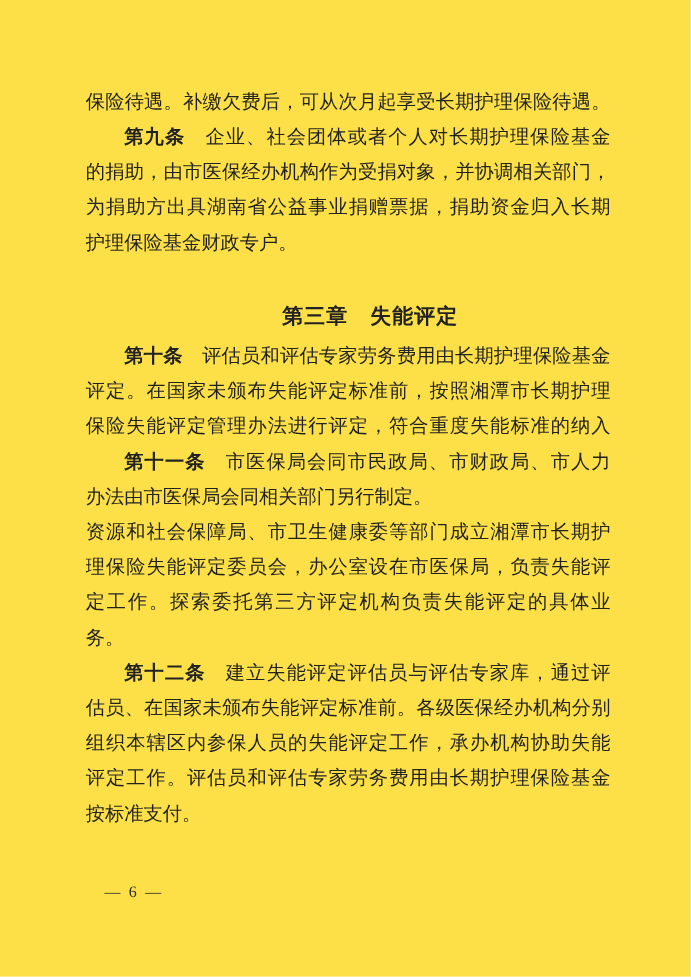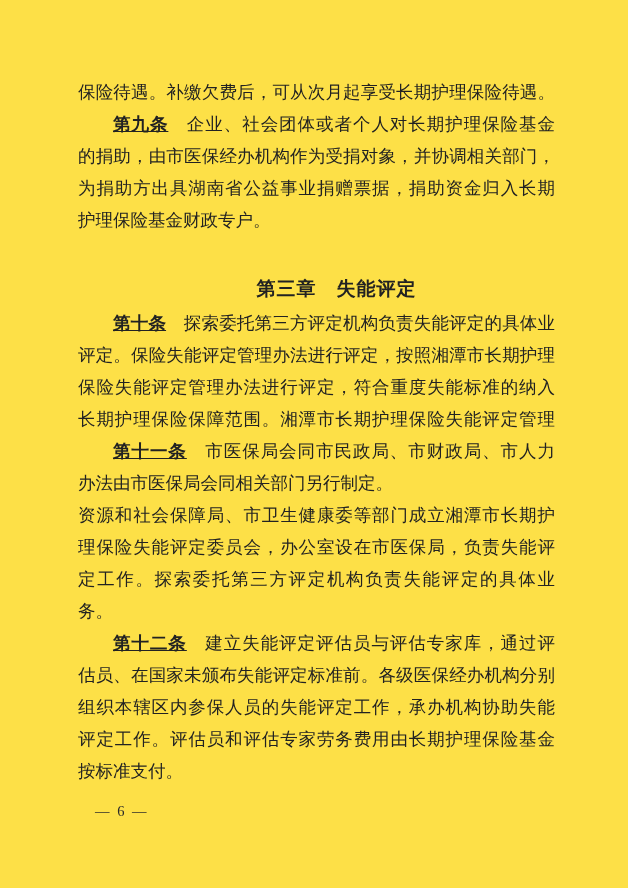--- a/index.html
+++ b/index.html
@@ -30,21 +30,20 @@
     white-space: normal;
   }
   .line.short {
     text-align-last: left;
   }
   .line.indent {
     padding-left: 35px;
   }
   .art {
     font-weight: 700;
-    text-decoration: underline;
   }
   .heading {
     font-size: 19px;
     font-weight: 700;
     line-height: 37px;
     margin-top: 34px;
     text-align-last: center;
     transform: translateX(20px);
     letter-spacing: 1px;
   }
@@ -65,24 +64,23 @@
   <div class="content">
 
     <div class="line"><span>保险待遇。补缴欠费后，可从次月起享受长期护理保险待遇。</span></div>
     <div class="line indent"><b class="art">第九条</b><span>　企业、社会团体或者个人对长期护理保险基金</span></div>
     <div class="line"><span>的捐助，由市医保经办机构作为受捐对象，并协调相关部门，</span></div>
     <div class="line"><span>为捐助方出具湖南省公益事业捐赠票据，捐助资金归入长期</span></div>
     <div class="line short"><span>护理保险基金财政专户。</span></div>
 
     <div class="heading">第三章　失能评定</div>
 
-    <div class="line indent"><b class="art">第十条</b><span>　探索委托第三方评定机构负责失能评定的具体业</span></div>
-    <div class="line"><span>评定。保险失能评定管理办法进行评定，按照湘潭市长期护理</span></div>
+    <div class="line indent"><b class="art">第十条</b><span>　评估员和评估专家劳务费用由长期护理保险基金</span></div>
+    <div class="line"><span>评定。在国家未颁布失能评定标准前，按照湘潭市长期护理</span></div>
     <div class="line"><span>保险失能评定管理办法进行评定，符合重度失能标准的纳入</span></div>
-    <div class="line"><span>长期护理保险保障范围。湘潭市长期护理保险失能评定管理</span></div>
     <div class="line indent"><b class="art">第十一条</b><span>　市医保局会同市民政局、市财政局、市人力</span></div>
 
     <div class="line short"><span>办法由市医保局会同相关部门另行制定。</span></div>
     <div class="line"><span>资源和社会保障局、市卫生健康委等部门成立湘潭市长期护</span></div>
     <div class="line"><span>理保险失能评定委员会，办公室设在市医保局，负责失能评</span></div>
     <div class="line"><span>定工作。探索委托第三方评定机构负责失能评定的具体业</span></div>
     <div class="line short"><span>务。</span></div>
 
     <div class="line indent"><b class="art">第十二条</b><span>　建立失能评定评估员与评估专家库，通过评</span></div>
     <div class="line"><span>估员、在国家未颁布失能评定标准前。各级医保经办机构分别</span></div>

